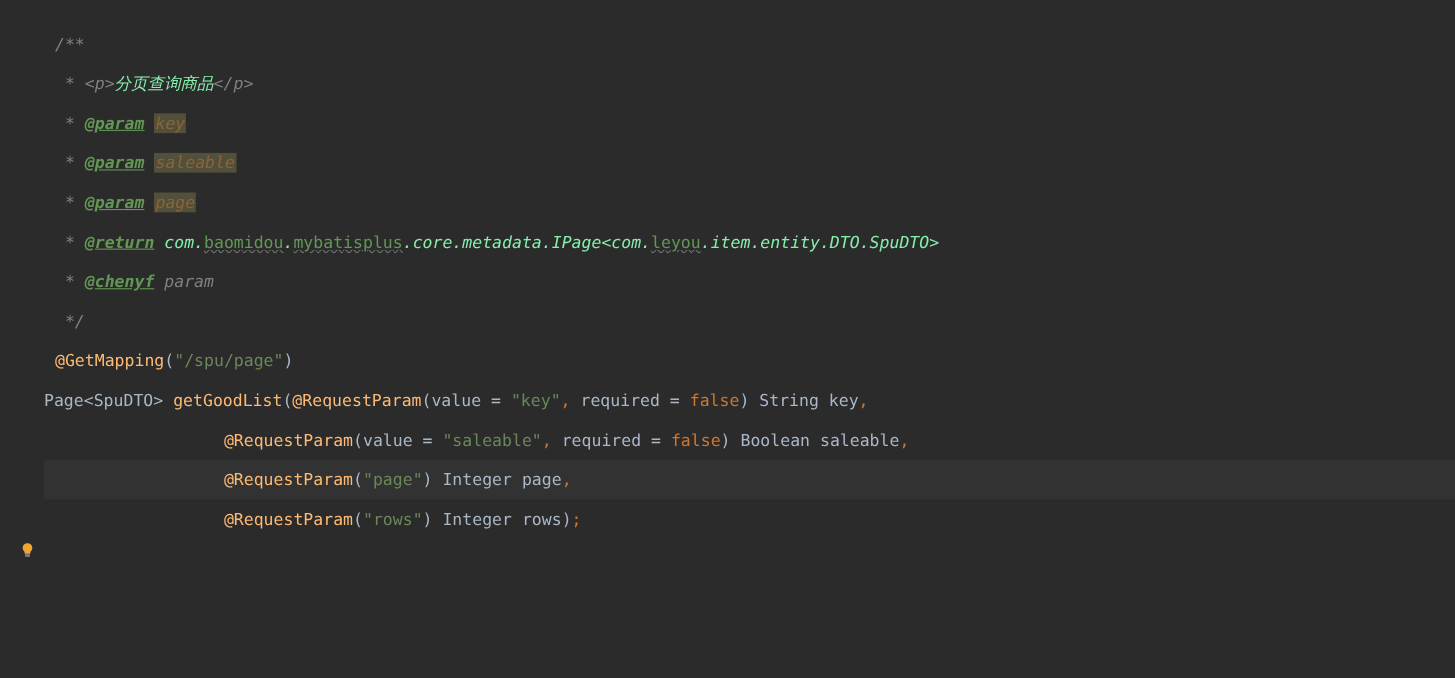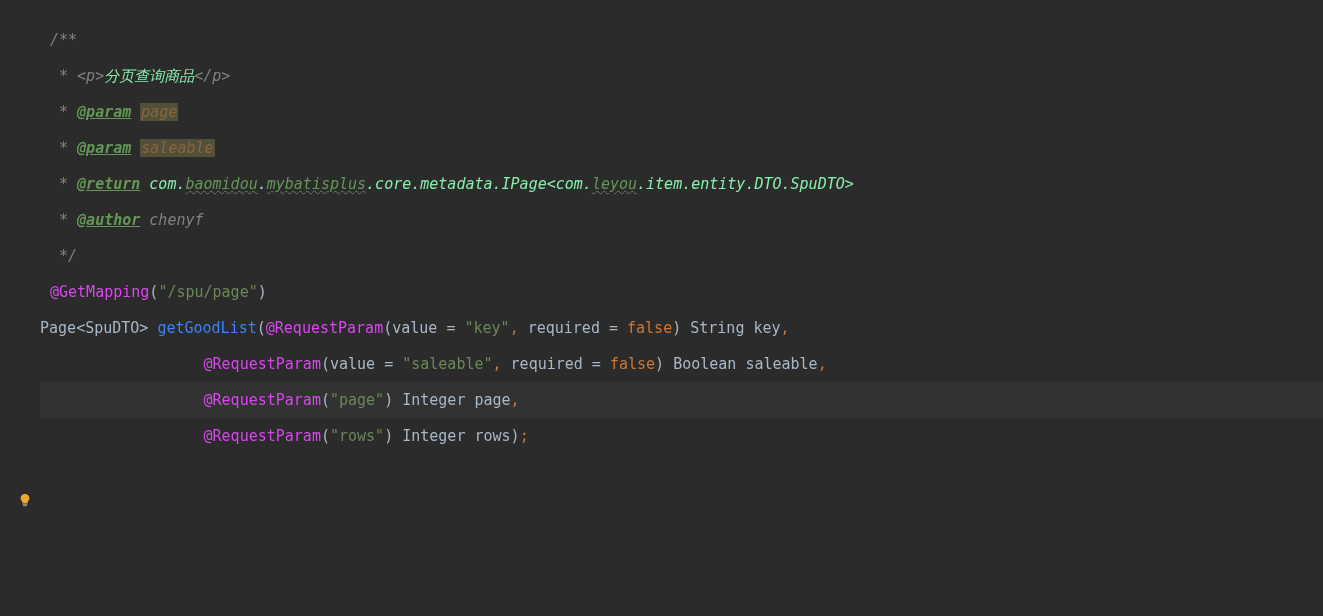--- a/index.html
+++ b/index.html
@@ -37,28 +37,27 @@
   }
   .line.highlighted {
     background: #323232;
   }
   .c-gray { color: #808080; font-style: italic; }
   .c-green-tag { color: #629755; font-style: italic; font-weight: bold; text-decoration: underline; }
   .c-green-ital { color: #86efac; font-style: italic; }
   .c-param-name { color: #8a653b; font-style: italic; }
   .c-wavy {
     color: #629755;
-    font-style: italic;
     text-decoration: underline wavy #707070;
     text-decoration-thickness: 1px;
   }
-  .c-olive { color: #d946ef; }
+  .c-olive { color: #fdba74; }
   .c-str { color: #6a8759; }
   .c-kw { color: #cc7832; }
-  .c-fn { color: #3b82f6; }
+  .c-fn { color: #fdba74; }
   .c-id { color: #a9b7c6; }
   .hl-bg {
     background: #52503a;
     padding: 0 1px;
     border-radius: 0;
   }
   .bulb {
     position: absolute;
     left: 18px;
     width: 14px;
@@ -81,29 +80,30 @@
       </svg>
     </div>
   </div>
 
   <div class="code-area">
 
     <div class="line"><span class="c-gray">/**</span></div>
 
     <div class="line"><span class="c-gray"> * </span><span class="c-gray">&lt;p&gt;</span><span class="c-green-ital">分页查询商品</span><span class="c-gray">&lt;/p&gt;</span></div>
 
+    <div class="line"><span class="c-gray"> * </span><span class="c-green-tag">@param</span><span class="c-gray"> </span><span class="c-param-name hl-bg">key</span></div>
+
+    <div class="line"><span class="c-gray"> * </span><span class="c-green-tag">@param</span><span class="c-gray"> </span><span class="c-param-name hl-bg">saleable</span></div>
 
     <div class="line"><span class="c-gray"> * </span><span class="c-green-tag">@param</span><span class="c-gray"> </span><span class="c-param-name hl-bg">page</span></div>
-
-    <div class="line"><span class="c-gray"> * </span><span class="c-green-tag">@param</span><span class="c-gray"> </span><span class="c-param-name hl-bg">saleable</span></div>
 
 
     <div class="line"><span class="c-gray"> * </span><span class="c-green-tag">@return</span><span class="c-green-ital"> </span><span class="c-green-ital">com.</span><span class="c-wavy">baomidou</span><span class="c-green-ital">.</span><span class="c-wavy">mybatisplus</span><span class="c-green-ital">.core.metadata.IPage&lt;com.</span><span class="c-wavy">leyou</span><span class="c-green-ital">.item.entity.DTO.SpuDTO&gt;</span></div>
 
-    <div class="line"><span class="c-gray"> * </span><span class="c-green-tag">@author</span><span class="c-gray"> </span><span class="c-gray">chenyf</span></div>
+    <div class="line"><span class="c-gray"> * </span><span class="c-green-tag">@chenyf</span><span class="c-gray"> </span><span class="c-gray">param</span></div>
 
 
     <div class="line"><span class="c-gray"> */</span></div>
 
     <div class="line"><span class="c-olive">@GetMapping</span><span class="c-id">(</span><span class="c-str">"/spu/page"</span><span class="c-id">)</span></div>
 
     <div class="line"><span class="c-id" style="margin-left:-10px;">Page</span><span class="c-id">&lt;</span><span class="c-id">SpuDTO</span><span class="c-id">&gt; </span><span class="c-fn">getGoodList</span><span class="c-id">(</span><span class="c-olive">@RequestParam</span><span class="c-id">(</span><span class="c-id">value = </span><span class="c-str">"key"</span><span class="c-kw">, </span><span class="c-id">required = </span><span class="c-kw">false</span><span class="c-id">) </span><span class="c-id">String</span><span class="c-id"> </span><span class="c-id">key</span><span class="c-kw">,</span></div>
 
     <div class="line"><span class="c-id">                 </span><span class="c-olive">@RequestParam</span><span class="c-id">(</span><span class="c-id">value = </span><span class="c-str">"saleable"</span><span class="c-kw">, </span><span class="c-id">required = </span><span class="c-kw">false</span><span class="c-id">) </span><span class="c-id">Boolean</span><span class="c-id"> </span><span class="c-id">saleable</span><span class="c-kw">,</span></div>
 

